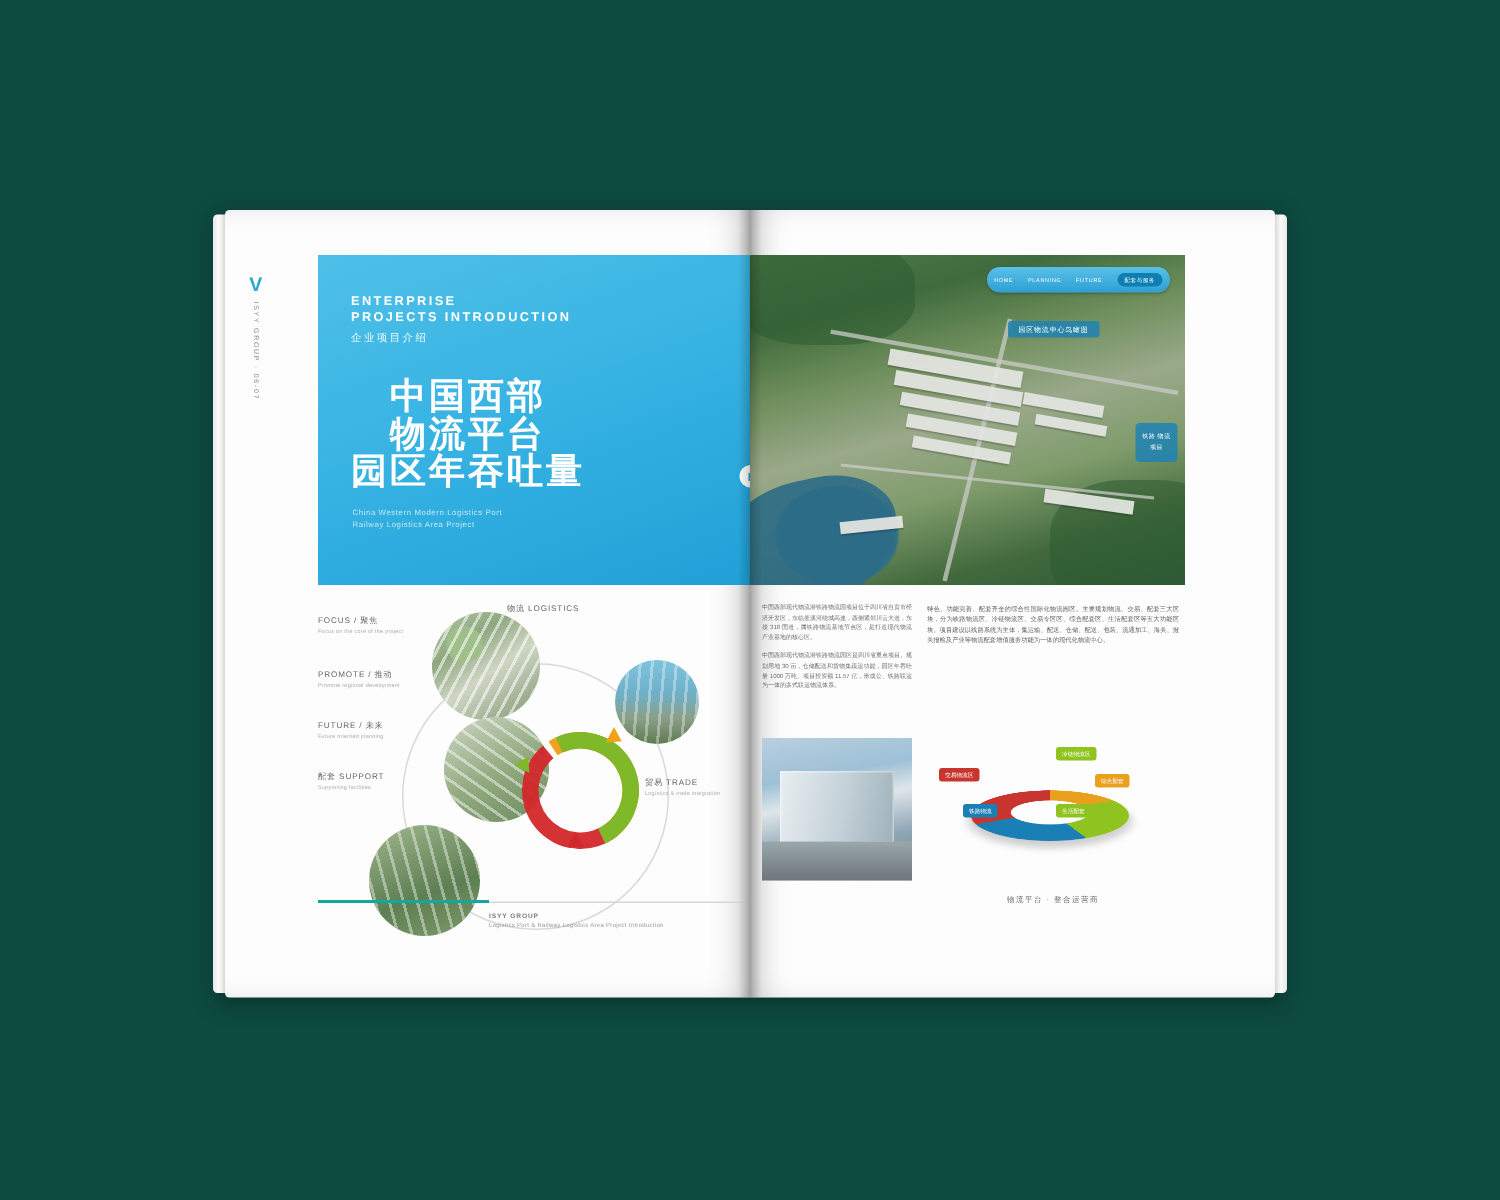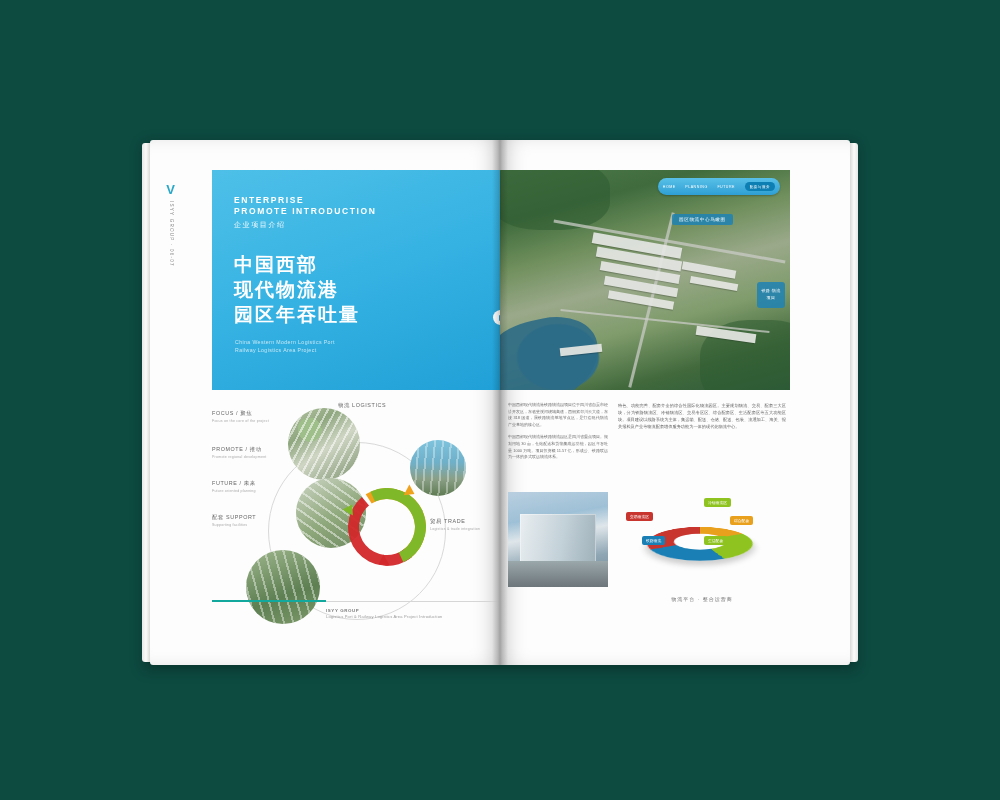--- a/index.html
+++ b/index.html
@@ -82,22 +82,22 @@
     position:absolute; left:22px; top:25px;
     color:#ffffff; font-size:8.5px; line-height:11px;
     letter-spacing:1.6px; font-weight:bold;
   }
   .hero-cn-small {
     position:absolute; left:22px; top:50px;
     color:rgba(255,255,255,.92); font-size:7px; letter-spacing:1.6px;
   }
   .hero-title {
     position:absolute; left:22px; top:82px;
-    color:#ffffff; font-size:19px; line-height:25px;
-    letter-spacing:2px; font-weight:bold;
+    color:#ffffff; font-size:24px; line-height:25px;
+    letter-spacing:2px; font-weight:bold;text-align:center;
   }
   .hero-sub {
     position:absolute; left:23px; top:168px;
     color:rgba(255,255,255,.72); font-size:5.2px; line-height:8px;
     letter-spacing:.4px;
   }
   .hero-arrow {
     position:absolute; left:281px; top:140px;
     width:15px; height:15px; border-radius:50%;
     background:#ffffff;
@@ -303,26 +303,26 @@
     <div class="page left">
 
       <div class="spine-logo">
         <span class="v">V</span>
         <span class="vtxt">ISYY GROUP · 06-07</span>
       </div>
 
       <div class="hero">
         <div class="hero-en">
           <span>ENTERPRISE</span><br>
-          <span>PROMOTE INTRODUCTION</span>
+          <span>PROJECTS INTRODUCTION</span>
         </div>
         <div class="hero-cn-small">企业项目介绍</div>
         <div class="hero-title">
           <span>中国西部</span><br>
-          <span>现代物流港</span><br>
+          <span>物流平台</span><br>
           <span>园区年吞吐量</span>
         </div>
         <div class="hero-sub">
           <span>China Western Modern Logistics Port</span><br>
           <span>Railway Logistics Area Project</span>
         </div>
         <div class="hero-arrow"></div>
       </div>
 
       <div class="lp-body">

